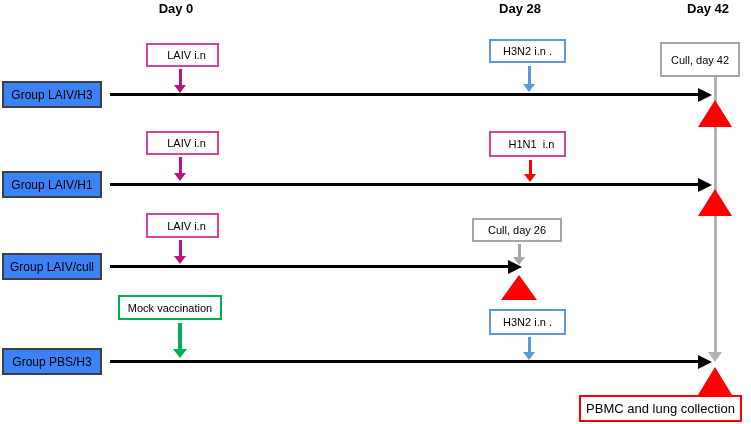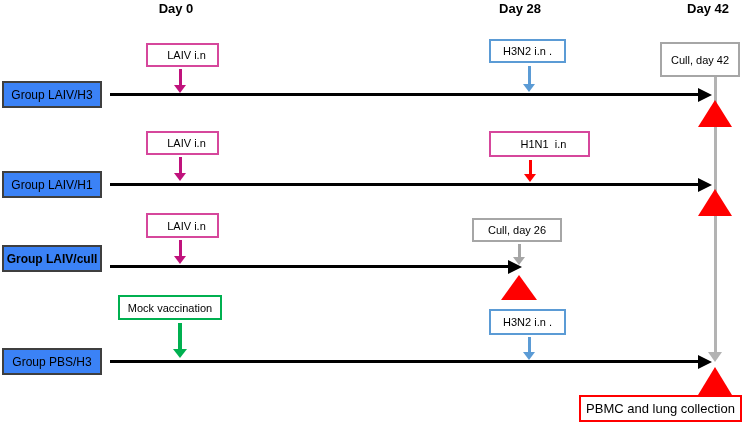--- a/index.html
+++ b/index.html
@@ -6,21 +6,21 @@
   .canvas{position:relative;width:751px;height:424px;background:#ffffff;overflow:hidden;
           font-family:"Liberation Sans",sans-serif;color:#000;}
 
   .day-header{position:absolute;top:1px;width:64px;text-align:center;
               font-size:13px;font-weight:bold;z-index:5;}
   #day0{left:144px;} #day28{left:488px;} #day42{left:676px;}
 
   .group-box{position:absolute;left:2px;width:100px;height:27px;background:#3b82f6;
              border:2px solid #3f3f3f;box-sizing:border-box;z-index:4;
              display:flex;align-items:center;justify-content:center;font-size:12px;}
-  #g1{top:81px;} #g2{top:171px;} #g3{top:245px;font-weight:bold;} #g4{top:348px;}
+  #g1{top:81px;} #g2{top:171px;} #g3{top:253px;} #g4{top:348px;}
 
   .tl{position:absolute;height:3px;background:#000;z-index:2;}
   #t1{left:110px;top:93px;width:588px;}
   #t2{left:110px;top:183px;width:588px;}
   #t3{left:110px;top:265px;width:398px;}
   #t4{left:110px;top:360px;width:588px;}
   .tl-head{position:absolute;width:0;height:0;border-top:7px solid transparent;
            border-bottom:7px solid transparent;border-left:14px solid #000;z-index:2;}
   #t1h{left:698px;top:88px;} #t2h{left:698px;top:178px;}
   #t3h{left:508px;top:260px;} #t4h{left:698px;top:355px;}
@@ -30,21 +30,21 @@
   .b-pink {border:2px solid #d6479c;padding-left:8px;}
   .b-blue {border:2px solid #5b9bd5;}
   .b-gray {border:2px solid #a6a6a6;}
   .b-green{border:2px solid #00b050;}
   .b-red  {border:2px solid #ff0000;}
   #laiv1{left:146px;top:43px;width:73px;height:24px;}
   #laiv2{left:146px;top:131px;width:73px;height:24px;}
   #laiv3{left:146px;top:213px;width:73px;height:25px;}
   #mock {left:118px;top:295px;width:104px;height:25px;}
   #h3n2a{left:489px;top:39px;width:77px;height:24px;}
-  #h1n1 {left:489px;top:131px;width:101px;height:26px;}
+  #h1n1 {left:489px;top:131px;width:77px;height:26px;}
   #cull26{left:472px;top:218px;width:90px;height:24px;}
   #h3n2b{left:489px;top:309px;width:77px;height:26px;}
   #cull42{left:660px;top:42px;width:80px;height:35px;}
   #pbmc {left:579px;top:395px;width:163px;height:27px;font-size:13px;}
 
   .varrow{position:absolute;width:12px;display:flex;flex-direction:column;
           align-items:center;z-index:2;}
   .varrow .stem{width:3px;flex:1 1 auto;}
   .varrow .head{width:0;height:0;flex:0 0 auto;
     border-left:6px solid transparent;border-right:6px solid transparent;

